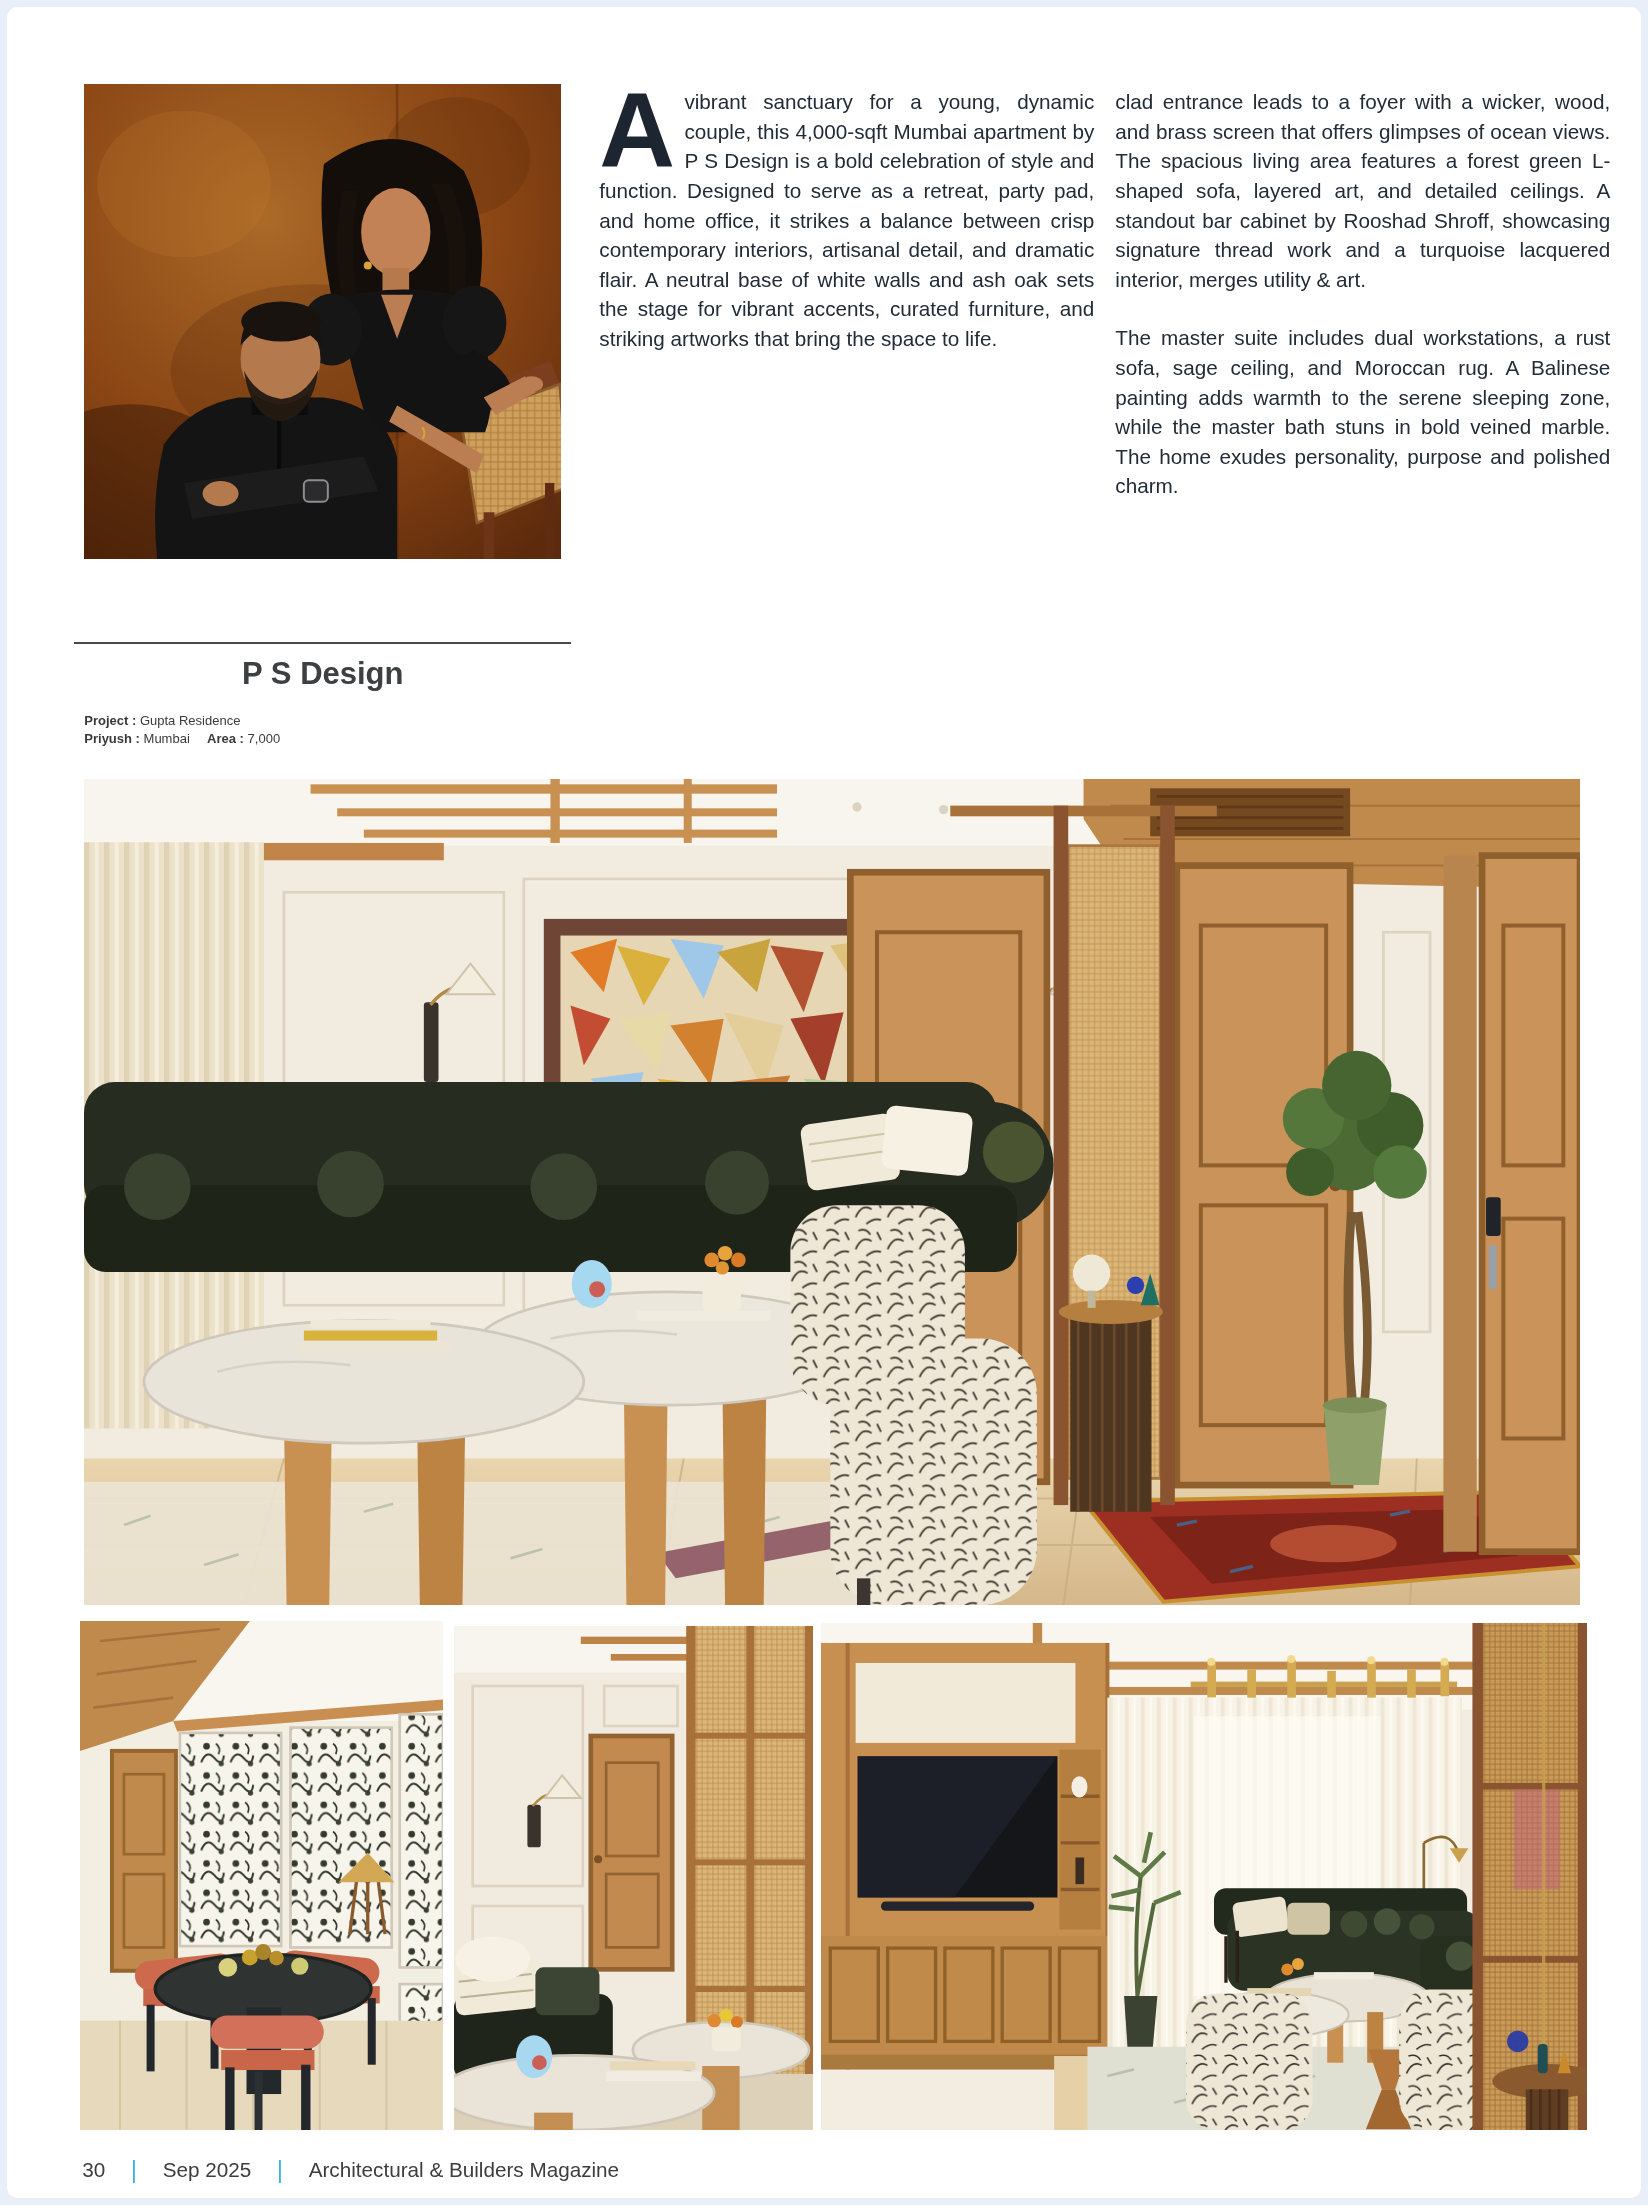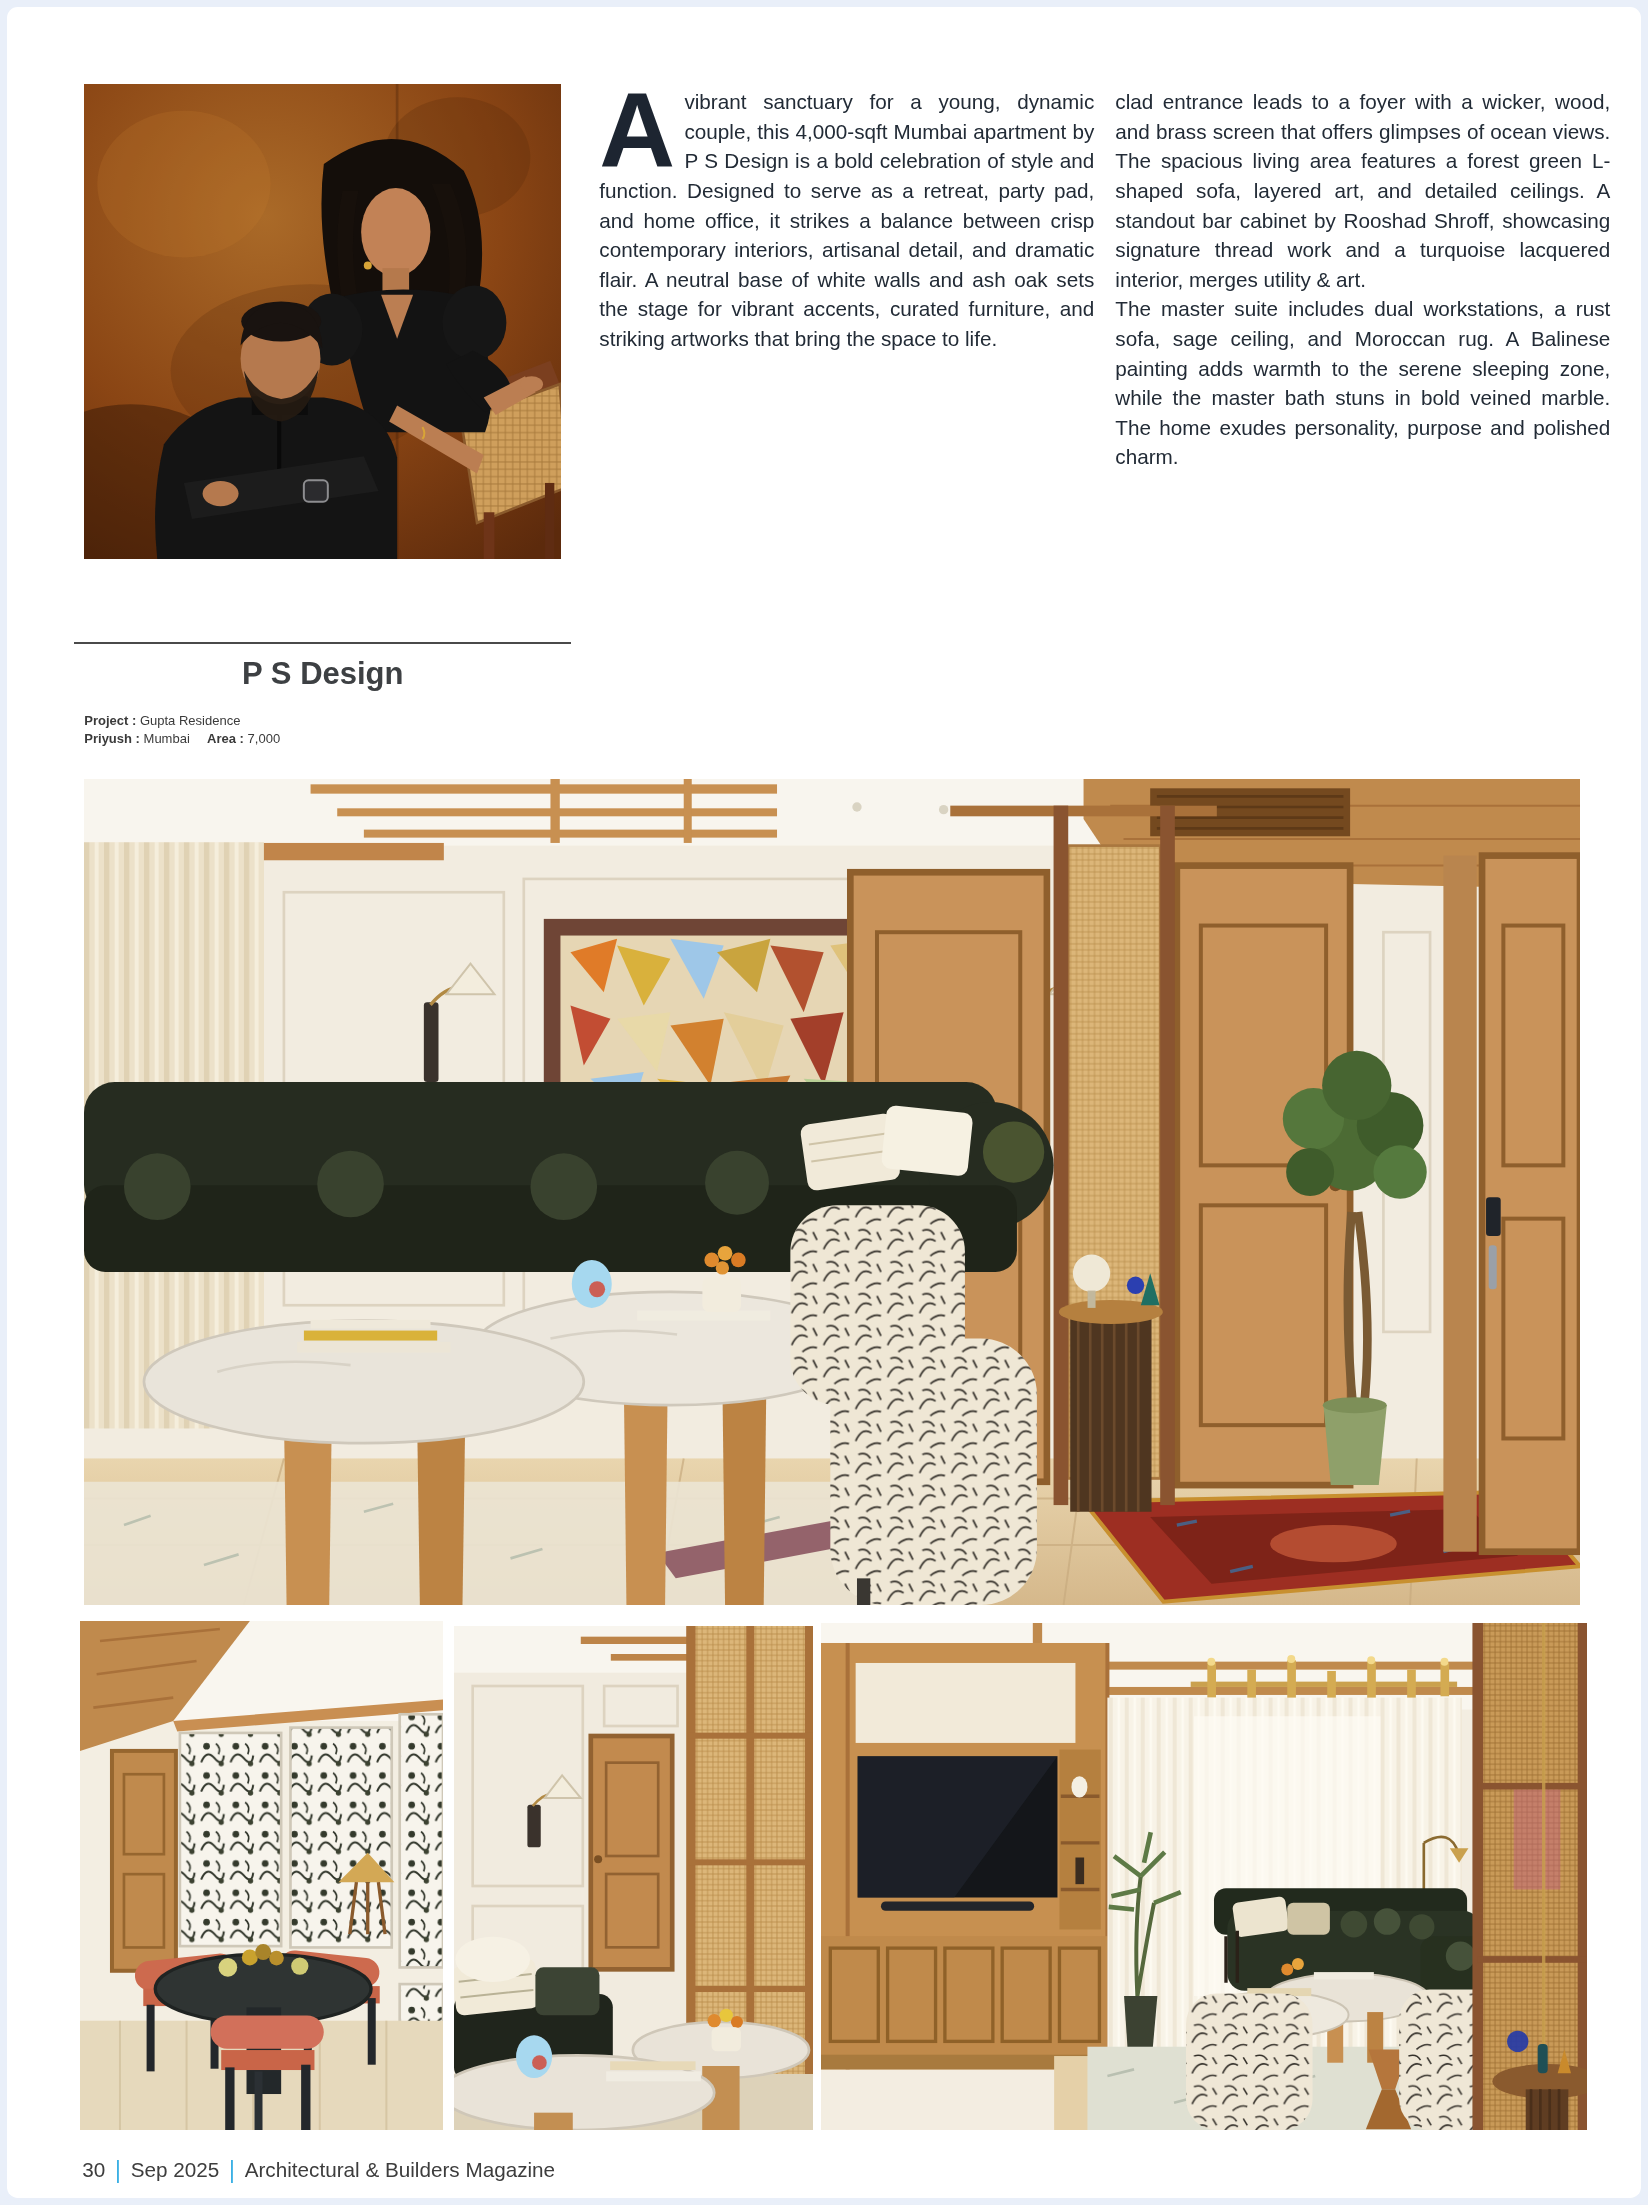--- a/index.html
+++ b/index.html
@@ -23,33 +23,33 @@
     font-weight:bold;font-size:31px;color:#3d4043;}
   .details{position:absolute;left:77px;top:705px;width:493px;font-size:13px;color:#3a3a3a;line-height:1.38;}
   .details b{font-weight:bold;}
   .details .gap{display:inline-block;width:17.3px;}
   
   .col{position:absolute;top:80px;width:495px;font-size:20.7px;line-height:1.43;
     color:#222b36;text-align:justify;}
   .col1{left:592px;}
   .col2{left:1108px;}
   .col p{margin:0;}
-  .col p + p{}
+  .col p + p{margin-top:29px;}
   .dropcap{float:left;font-size:105px;line-height:.76;font-weight:600;
     padding:4px 9.3px 0 0;color:#1d2531;}
   
   .photo{position:absolute;overflow:hidden;}
   .photo svg{display:block;width:100%;height:100%;}
   .main-photo{left:77px;top:772px;width:1496px;height:826px;}
   .ph-dining{left:73px;top:1614px;width:363px;height:509px;}
   .ph-lounge{left:447px;top:1619px;width:359px;height:504px;}
   .ph-media{left:814px;top:1616px;width:766px;height:507px;}
   
   .footer{position:absolute;left:75px;top:2151px;font-size:20.7px;color:#3d3d3d;
-    display:flex;align-items:baseline;gap:10px;}
+    display:flex;align-items:baseline;gap:26px;}
   .footer .sep{color:#29a9e2;font-weight:500;transform:scaleY(1.15);}
 </style>
 </head>
 <body>
 
 <div class="sheet">
 
   <div class="portrait photo">
     <svg viewBox="0 0 716 712" preserveAspectRatio="none">
       <defs>

